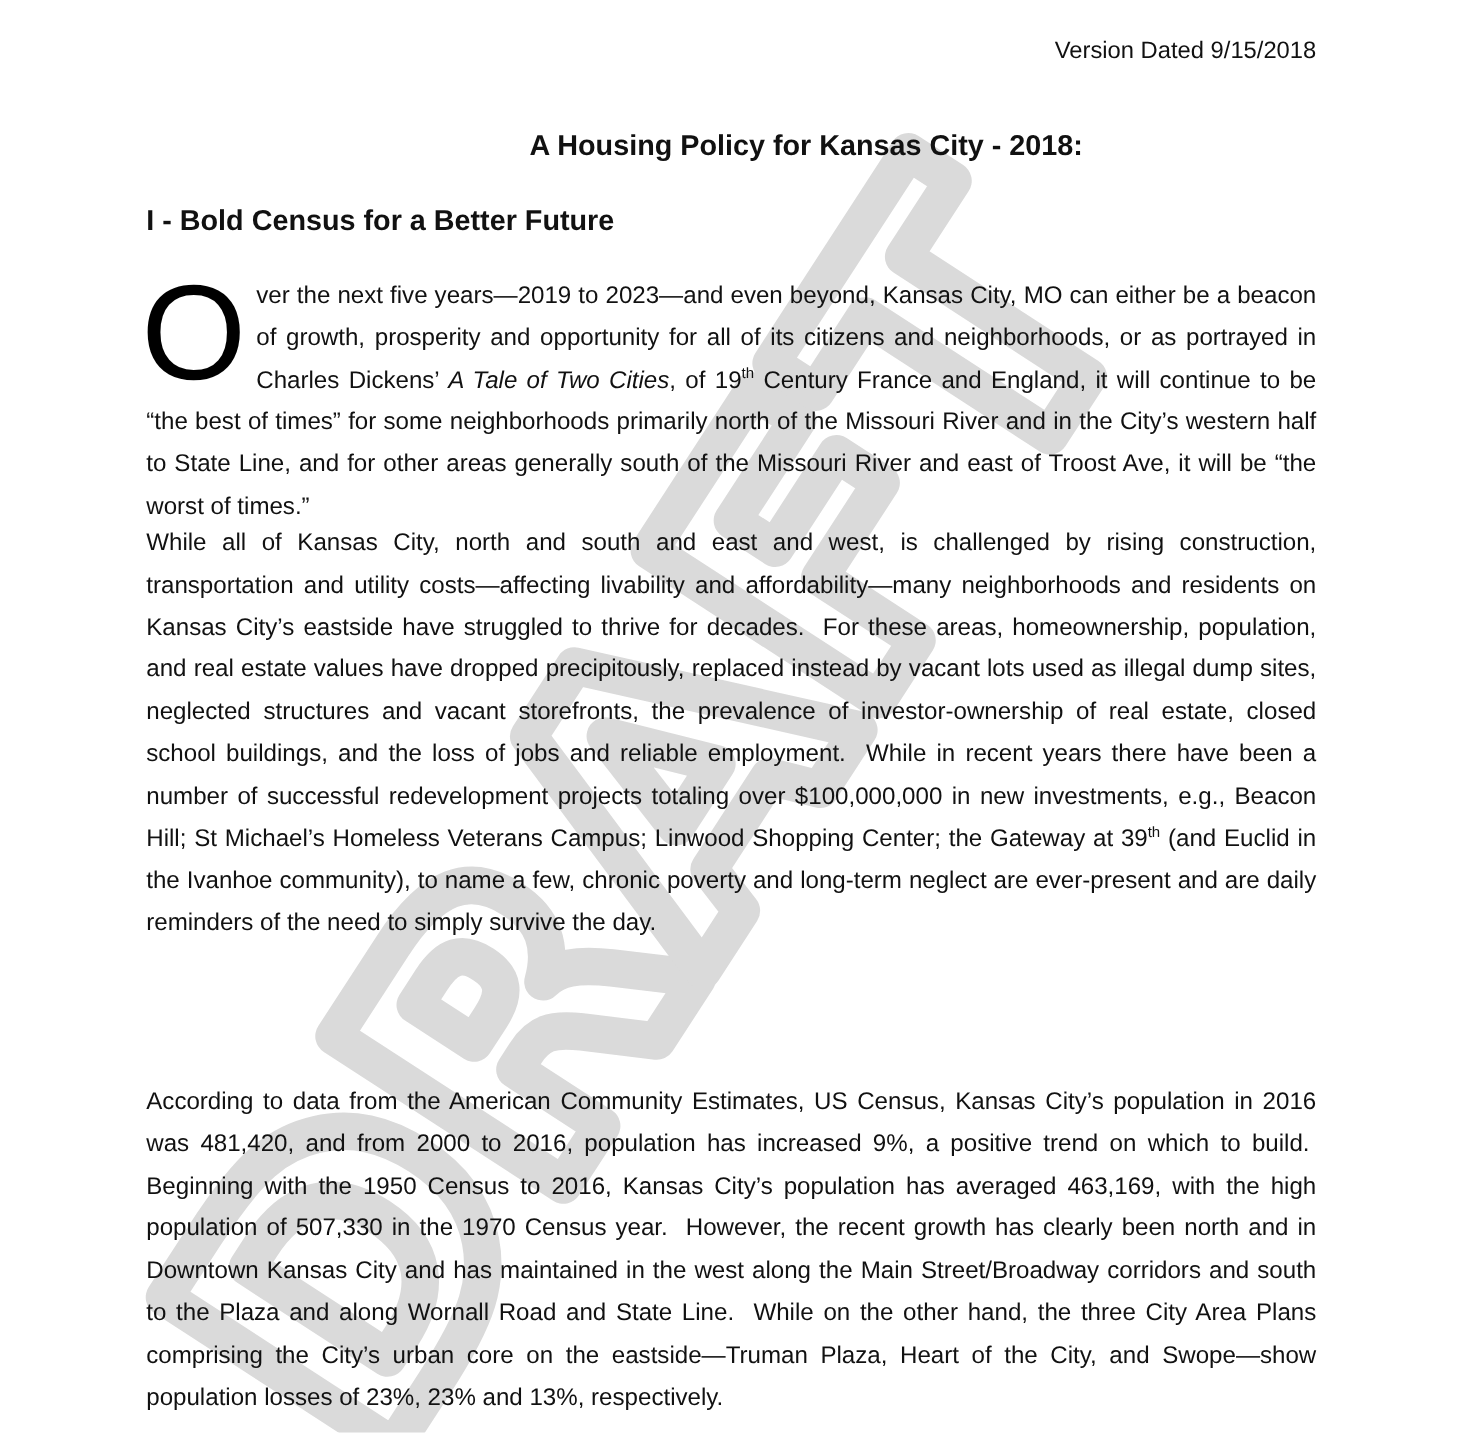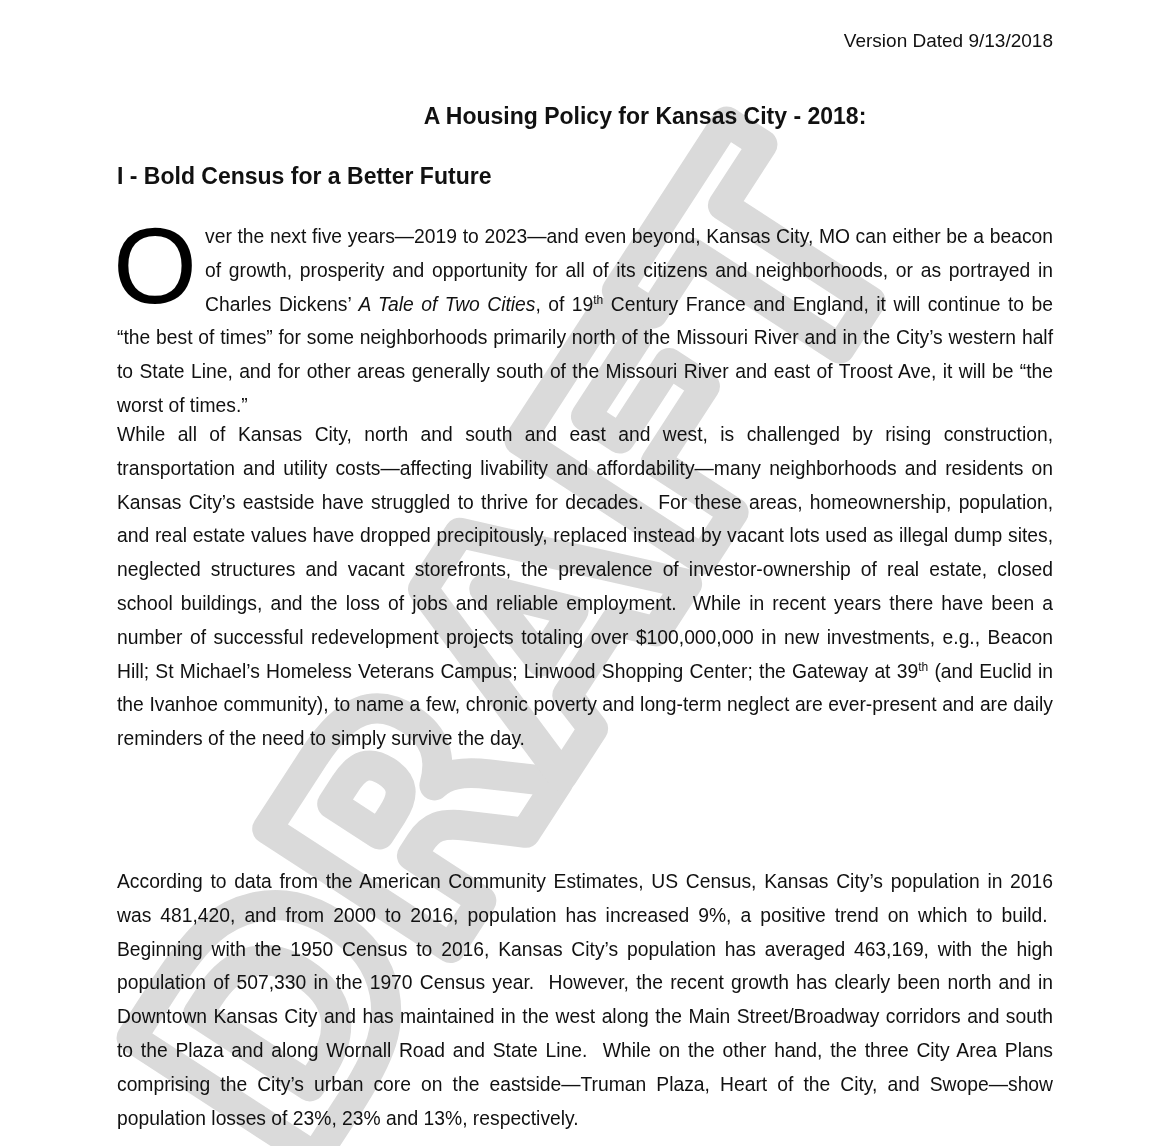--- a/index.html
+++ b/index.html
@@ -95,21 +95,21 @@
     }
   </style>
 </head>
 <body>
 
 <svg class="watermark" viewBox="0 0 1170 1146" xmlns="http://www.w3.org/2000/svg">
   <text x="0" y="0" font-size="300" transform="translate(300 1180) rotate(-57)" style="stroke: rgb(214, 214, 214);">DRAFT</text>
 </svg>
 
 <div class="page">
-  <div class="version">Version Dated 9/13/2018</div>
+  <div class="version">Version Dated 9/15/2018</div>
 
   <h1 class="doc-title">A Housing Policy for Kansas City - 2018:</h1>
 
   <h2 class="section-heading">I - Bold Census for a Better Future</h2>
 
   <p class="para p1"><span class="dropcap">O</span><span>ver the next five years—2019 to 2023—and even beyond, Kansas City, MO can either be a beacon of growth, prosperity and opportunity for all of its citizens and neighborhoods, or as portrayed in Charles Dickens’ </span><em>A Tale of Two Cities</em><span>, of 19</span><sup>th</sup><span> Century France and England, it will continue to be “the best of times” for some neighborhoods primarily north of the Missouri River and in the City’s western half to State Line, and for other areas generally south of the Missouri River and east of Troost Ave, it will be “the worst of times.”</span></p>
 
   <p class="para p2"><span>While all of Kansas City, north and south and east and west, is challenged by rising construction, transportation and utility costs—affecting livability and affordability—many neighborhoods and residents on Kansas City’s eastside have struggled to thrive for decades.&nbsp; For these areas, homeownership, population, and real estate values have dropped precipitously, replaced instead by vacant lots used as illegal dump sites, neglected structures and vacant storefronts, the prevalence of investor-ownership of real estate, closed school buildings, and the loss of jobs and reliable employment.&nbsp; While in recent years there have been a number of successful redevelopment projects totaling over $100,000,000 in new investments, e.g., Beacon Hill; St Michael’s Homeless Veterans Campus; Linwood Shopping Center; the Gateway at 39</span><sup>th</sup><span> (and Euclid in the Ivanhoe community), to name a few, chronic poverty and long-term neglect are ever-present and are daily reminders of the need to simply survive the day.</span></p>
 
   <p class="para p3">According to data from the American Community Estimates, US Census, Kansas City’s population in 2016 was 481,420, and from 2000 to 2016, population has increased 9%, a positive trend on which to build.&nbsp; Beginning with the 1950 Census to 2016, Kansas City’s population has averaged 463,169, with the high population of 507,330 in the 1970 Census year.&nbsp; However, the recent growth has clearly been north and in Downtown Kansas City and has maintained in the west along the Main Street/Broadway corridors and south to the Plaza and along Wornall Road and State Line.&nbsp; While on the other hand, the three City Area Plans comprising the City’s urban core on the eastside—Truman Plaza, Heart of the City, and Swope—show population losses of 23%, 23% and 13%, respectively.</p>

